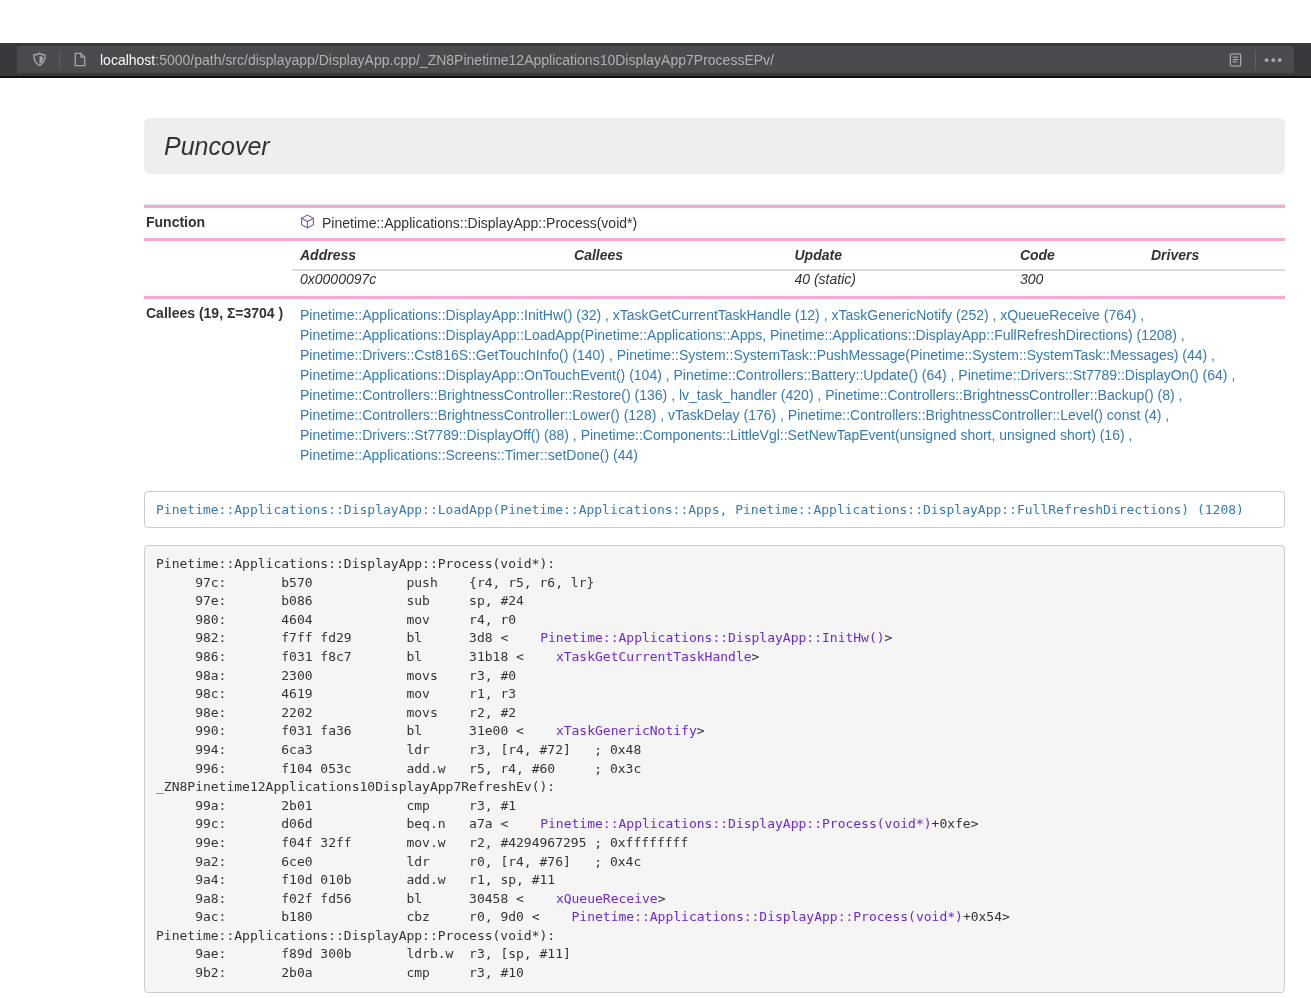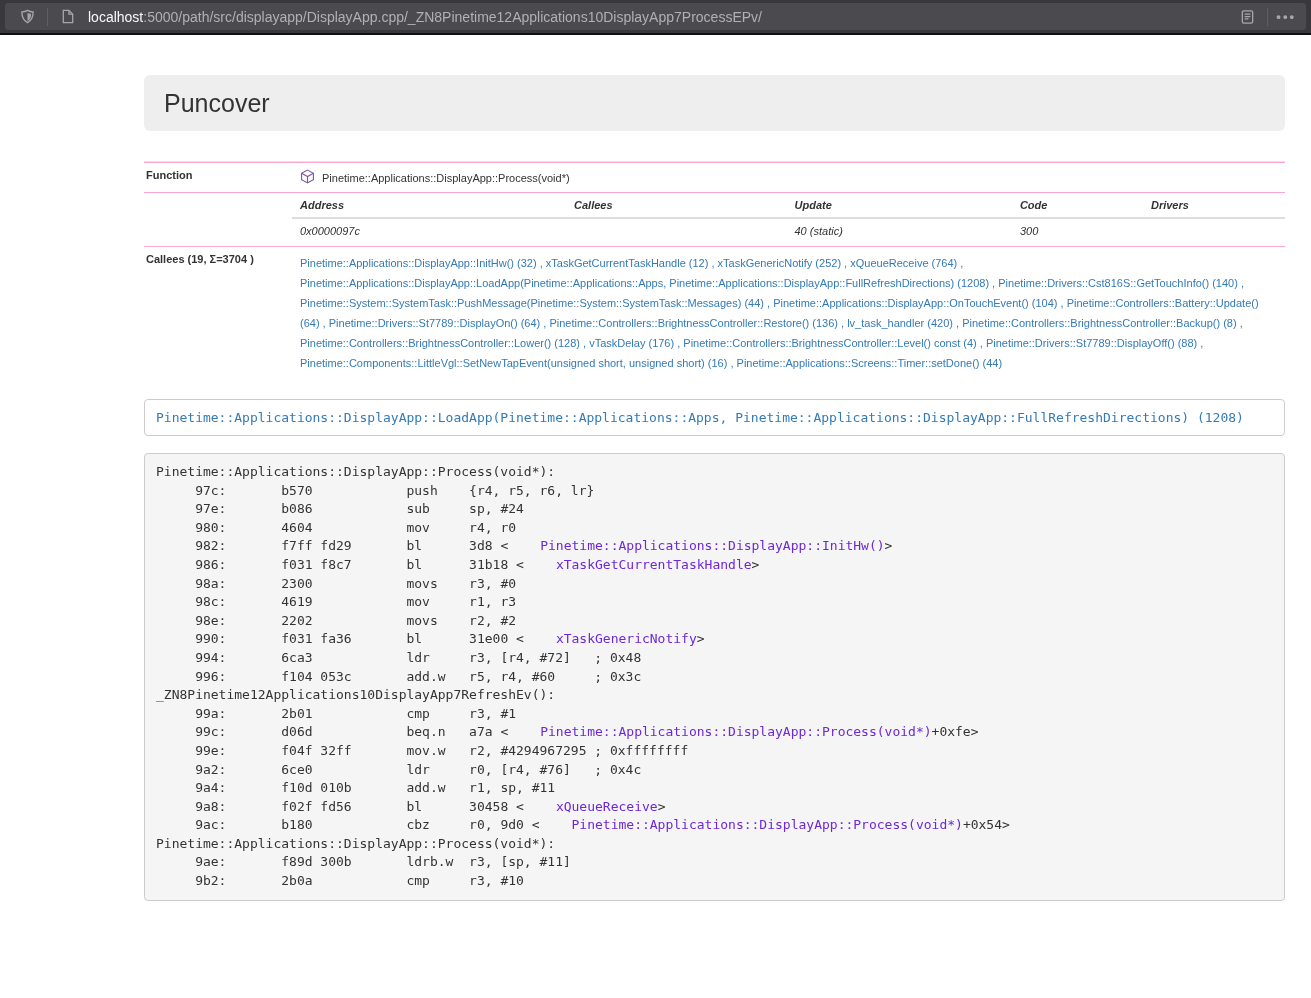--- a/index.html
+++ b/index.html
@@ -1,52 +1,52 @@
 <!DOCTYPE html>
 <html><head>
 <meta charset="utf-8">
 <style>
   * { margin:0; padding:0; box-sizing:border-box; }
   html,body { width:1311px; height:998px; overflow:hidden; background:#fff;
               font-family:"Liberation Sans", sans-serif; font-size:14px; color:#333; }
 
   
   .toolbar { height:35px; background:#38383d; border-bottom:2px solid #101012;
-             display:flex; align-items:center; padding:0 5px; }
+             display:flex; align-items:center; padding:0 17px;margin-top:43px; }
   .url-field { flex:1; height:27px; background:#4a4a4f; border-radius:3px;
                display:flex; align-items:center; padding:0 10px; gap:8px; }
   .tb-divider { width:1px; height:18px; background:#5f5f64; }
   .url-text { font-size:14px; color:#b1b1b3; white-space:nowrap; overflow:hidden; flex:1; }
   .url-text .host { color:#f9f9fa; }
   .tb-icon { display:flex; align-items:center; justify-content:center; width:24px; height:24px; }
   .tb-icon svg { stroke:#a7a7ab; fill:none; stroke-width:1.4; }
   .dots { color:#a7a7ab; font-size:13px; letter-spacing:2px; font-weight:bold; }
 
   
   .container { margin-left:144px; width:1141px; }
   .jumbotron { margin-top:40px; background:#eeeeee; border-radius:6px;
                padding:15px 20px; }
-  .jumbotron h1 { font-size:25px; font-weight:400; color:#333; line-height:26px; }
+  .jumbotron h1 { font-size:25px; font-weight:400; color:#333; line-height:26px;font-style:italic; }
   hr.rule { border:none; border-top:1px solid #e5e5e5; margin:30px 0 0 0; }
 
   .breadcrumb { margin:20px 0 8px 2px; font-size:14px; }
   a.lnk { color:#337ab7; text-decoration:none; }
   .crumb-sep { color:#999; padding:0 4px; }
   .crumb-line { color:#777; }
 
   table.fn { width:100%; border-collapse:collapse; }
   table.fn > tbody > tr > th,
-  table.fn > tbody > tr > td { border-top:1px solid #f9a8d4; padding:6px 8px; text-align:left;
-                               vertical-align:top; font-size:11px; }
+  table.fn > tbody > tr > td { border-top:3px solid #f9a8d4; padding:6px 8px; text-align:left;
+                               vertical-align:top; font-size:14px; }
   table.fn > tbody > tr > th { width:148px; padding-left:2px; font-weight:bold; white-space:nowrap; }
   td.nested-cell { padding:0 !important; border-top:1px solid #ddd; }
 
   table.inner { width:100%; border-collapse:collapse;font-style:italic; }
   table.inner th { font-weight:bold; border-bottom:2px solid #ddd; padding:6px 8px; text-align:left; }
-  table.inner td { padding:6px 8px 9px; text-align:left; }
+  table.inner td { padding:0 8px 9px; text-align:left; }
   .c0{width:27.6%} .c1{width:22.2%} .c2{width:22.7%} .c3{width:13.2%} .c4{width:14.3%}
 
   .fn-name { display:flex; align-items:center; gap:7px; }
   .cube { flex:0 0 auto; }
 
   .callees { line-height:20px; }
   .callees .sep { color:#337ab7; }
 
   .highlight-box { margin-top:20px; border:1px solid #ccc; border-radius:4px;
                    background:#fff; padding:8px 11px;

